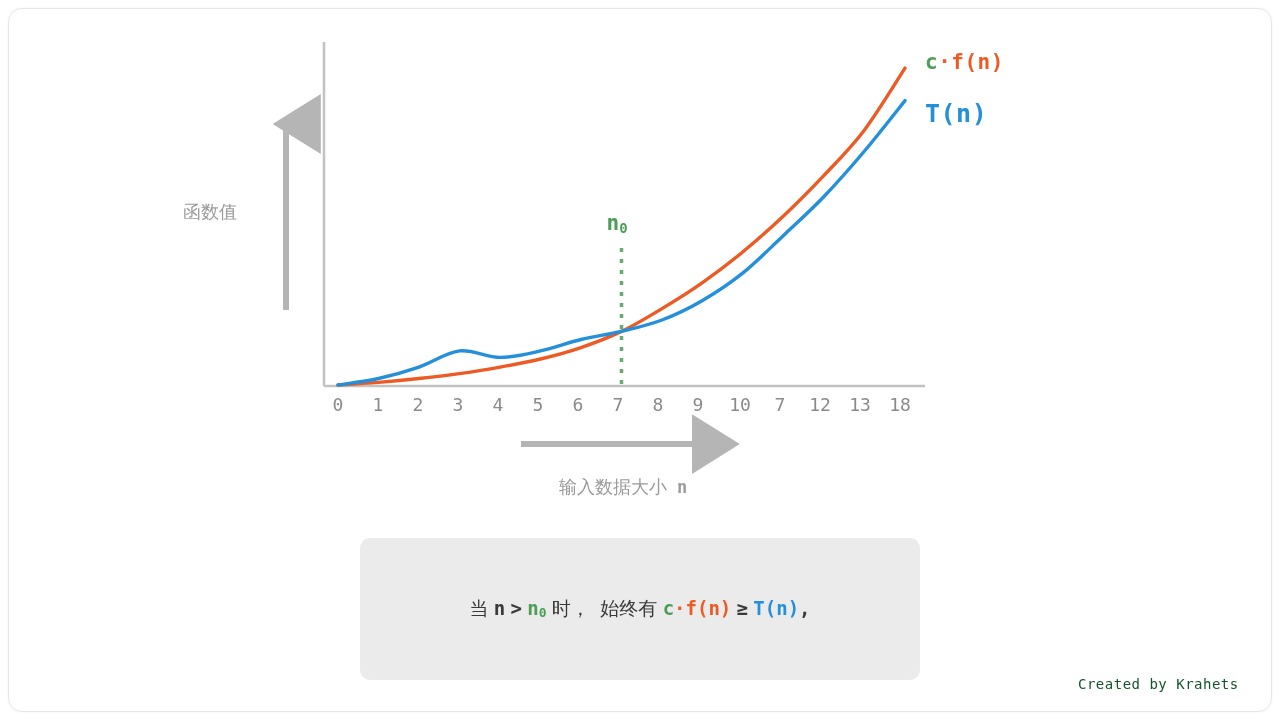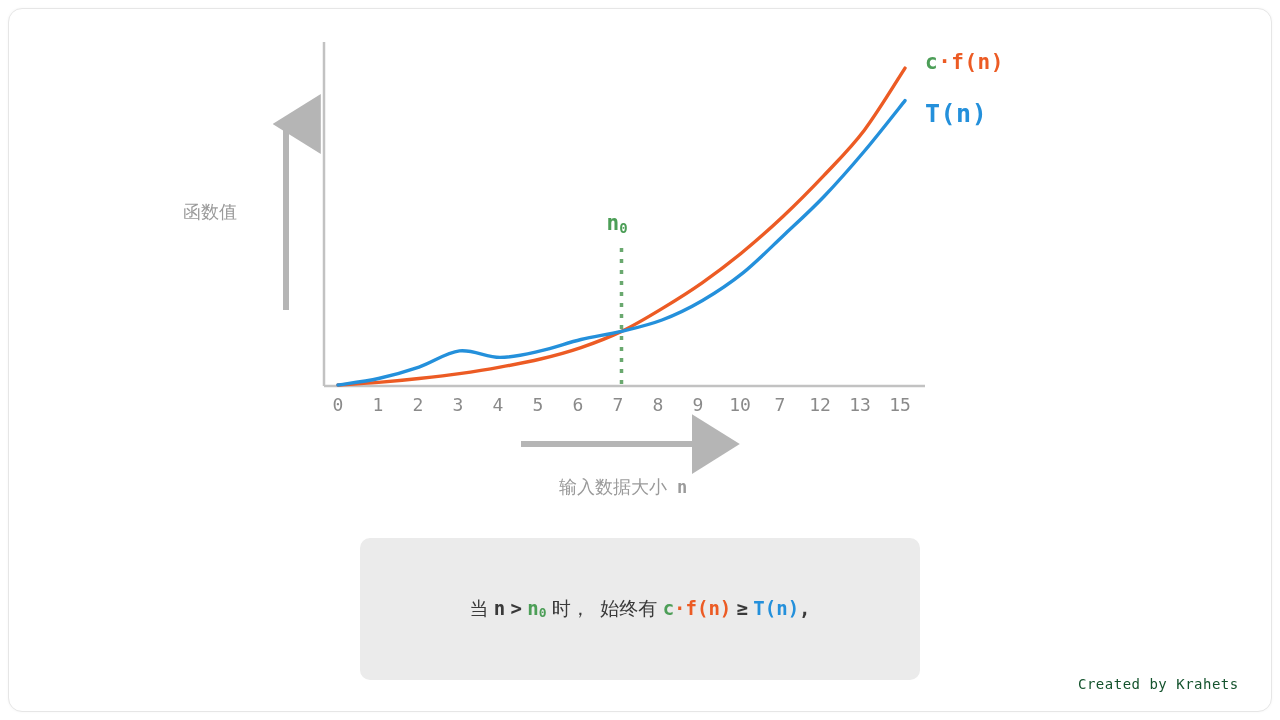--- a/index.html
+++ b/index.html
@@ -191,21 +191,21 @@
 <div class="tick" style="left:498px">4</div>
 <div class="tick" style="left:538px">5</div>
 <div class="tick" style="left:578px">6</div>
 <div class="tick" style="left:618px">7</div>
 <div class="tick" style="left:658px">8</div>
 <div class="tick" style="left:698px">9</div>
 <div class="tick" style="left:740px">10</div>
 <div class="tick" style="left:780px">7</div>
 <div class="tick" style="left:820px">12</div>
 <div class="tick" style="left:860px">13</div>
-<div class="tick" style="left:900px">15</div>
+<div class="tick" style="left:900px">18</div>
 
 <div id="ylabel">函数值</div>
 <div id="xlabel"><span>输入数据大小</span>&nbsp;&nbsp;<span class="varn">n</span></div>
 
 <div id="caption">
   <div class="capline"><span>当</span>&nbsp;<span class="mono c-dark">n</span>&nbsp;<span class="mono c-dark">&gt;</span>&nbsp;<span class="mono c-green"><span>n</span><sub class="msub">0</sub></span>&nbsp;<span>时，</span>&nbsp;&nbsp;<span>始终有</span>&nbsp;<span class="mono c-green">c</span><span class="mono c-orange">·</span><span class="mono c-orange">f(n)</span>&nbsp;<span class="mono c-dark">≥</span>&nbsp;<span class="mono c-blue">T(n)</span><span class="mono c-dark">,</span></div>
 
 
 </div>
 

